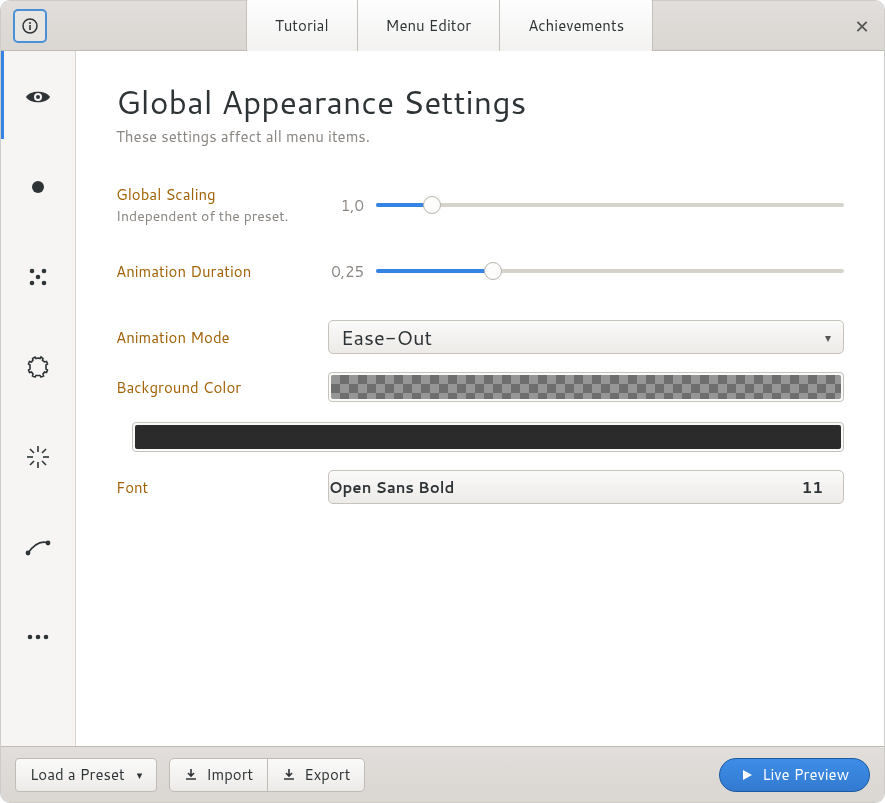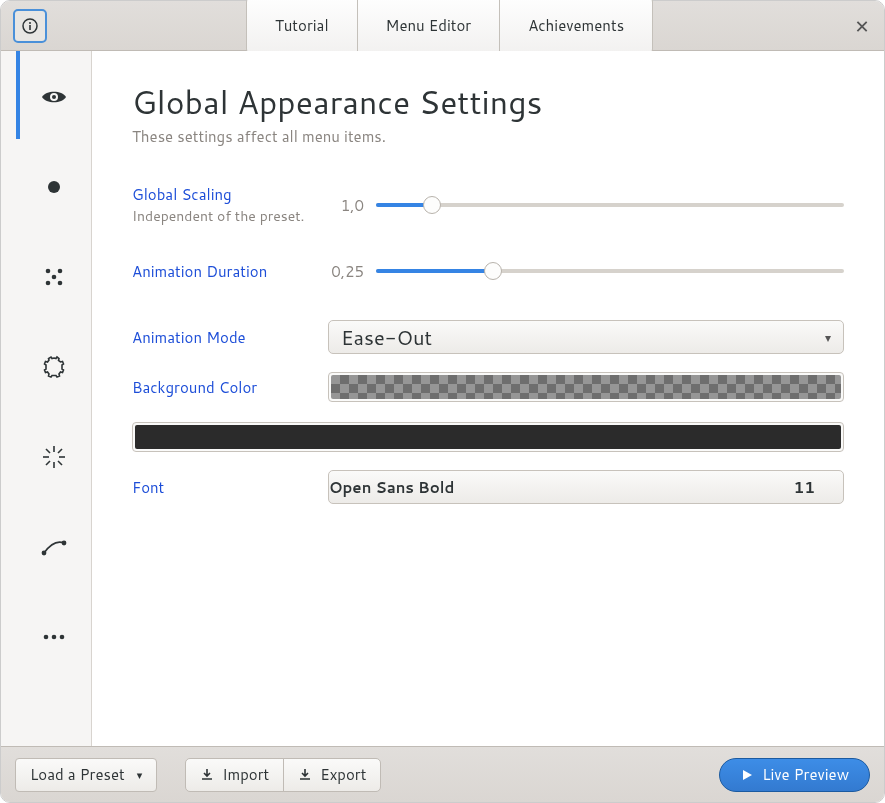--- a/index.html
+++ b/index.html
@@ -10,35 +10,35 @@
 .titlebar { height: 50px; display: flex; align-items: center; padding: 0 12px; background: linear-gradient(#e1dedb, #dad6d2); border-bottom: 1px solid #c0bbb5; border-radius: 9px 9px 0 0; }
 .info-btn { width: 34px; height: 34px; border: 2px solid #4a90d9; border-radius: 5px; background: #e8e6e3; display: flex; align-items: center; justify-content: center; cursor: pointer; }
 .info-btn svg { width: 16px; height: 16px; }
 .tabs-group { margin: 0 auto; display: flex; }
 .tab { padding: 17px 28px; background: linear-gradient(#fefefe,#f2f1f0); border: 1px solid #c4c0ba; margin-left: -1px; font-size: 15px; color: #2e3436; cursor: pointer; text-align: center; }
 .tab:first-child { border-radius: 5px 0 0 5px; margin-left: 0; }
 .tab:last-child { border-radius: 0 5px 5px 0; }
 .tab.active { background: #cecac5; box-shadow: inset 0 1px 2px rgba(0,0,0,0.1); }
 .close-btn { width: 20px; height: 20px; font-size: 18px; color: #555; cursor: pointer; display: flex; align-items: center; justify-content: center; }
 
-.body-row { flex: 1; display: flex; overflow: hidden; padding-left: 16px; }
+.body-row { flex: 1; display: flex; overflow: hidden; }
 .sidebar { width: 74px; background: #f6f5f4; display: flex; flex-direction: column; align-items: center; padding-top: 30px; gap: 58px; }
 .sidebar-item { width: 32px; height: 32px; display: flex; align-items: center; justify-content: center; color: #2e3436; cursor: pointer; }
 .sidebar-item.selected { position: relative; }
 .sidebar-indicator { position: absolute; left: -22px; top: -30px; width: 4px; height: 88px; background: #3584e4; }
 
 .content { flex: 1; background: #fff; border-left: 1px solid #d8d4cf; padding: 28px 40px 0 40px; overflow: auto; }
 .page-title { font-size: 32px; font-weight: 300; color: #2e3436; }
 .page-subtitle { font-size: 15px; color: #8a8580; margin-top: 2px; margin-bottom: 36px; }
 
 .row { display: flex; align-items: center; min-height: 44px; margin-bottom: 6px; }
 .label-col { width: 196px; }
-.label-main { font-size: 15px; color: #1d4ed8; }
+.label-main { font-size: 15px; color: #a16207; }
 .label-sub { font-size: 14px; color: #8a8580; margin-top: 1px; }
-.control-col { flex: 1; display: flex; align-items: center; gap: 12px; }
+.control-col { flex: 1; display: flex; align-items: center; gap: 12px; margin-left: 16px; }
 
 .slider-val { font-size: 15px; color: #8a8580; min-width: 36px; text-align: right; }
 .slider { flex: 1; height: 18px; position: relative; }
 .slider-track { position: absolute; left: 0; right: 0; top: 7px; height: 4px; background: #d6d2cc; border-radius: 2px; }
 .slider-fill { position: absolute; left: 0; top: 7px; height: 4px; background: #3584e4; border-radius: 2px; }
 .slider-thumb { position: absolute; top: 0; width: 18px; height: 18px; background: #fdfdfc; border: 1px solid #b8b3ac; border-radius: 50%; cursor: pointer; }
 
 .dropdown { flex: 1; height: 34px; background: linear-gradient(#fafaf9,#edebe8); border: 1px solid #c7c2bb; border-radius: 5px; display: flex; align-items: center; padding: 0 12px; font-size: 20px; color: #2e3436; cursor: pointer; position: relative; }
 .dropdown::after { content: "▾"; position: absolute; right: 12px; color: #555; font-size: 12px; }
 
@@ -48,28 +48,28 @@
   background-image:
     linear-gradient(45deg,#6e6e6e 25%,transparent 25%,transparent 75%,#6e6e6e 75%),
     linear-gradient(45deg,#6e6e6e 25%,transparent 25%,transparent 75%,#6e6e6e 75%);
   background-color:#969696;
   background-size: 18px 18px;
   background-position: 0 0, 9px 9px;
 }
 .solid-dark { background: #2b2b2b; }
 
 .font-btn { flex: 1; height: 34px; background: linear-gradient(#fafaf9,#edebe8); border: 1px solid #c7c2bb; border-radius: 5px; display: flex; align-items: center; justify-content: flex-start; position: relative; font-size: 15px; font-weight: 700; color: #2e3436; cursor: pointer; }
-.font-size { position: absolute; right: 28px; font-weight: 700; }
+.font-size { position: absolute; right: 20px; font-weight: 700; }
 
 .footer { height: 56px; border-top: 1px solid #c0bbb5; background: linear-gradient(#e1dedb,#dad6d2); border-radius: 0 0 9px 9px; display: flex; align-items: center; padding: 0 14px; gap: 12px; }
 .btn { height: 34px; padding: 0 14px; background: linear-gradient(#fafaf9,#edebe8); border: 1px solid #c0bbb5; border-radius: 4px; display: flex; align-items: center; gap: 8px; font-size: 15px; color: #2e3436; cursor: pointer; }
 .btn.dropdown-btn::after { content: "▾"; font-size: 11px; margin-left: 4px; }
 .btn-group { display: flex; }
 .btn-group .btn { border-radius: 0; margin-left: -1px; }
-.btn-group .btn:first-child { border-radius: 5px 0 0 5px; margin-left: 16px; }
+.btn-group .btn:first-child { border-radius: 5px 0 0 5px; margin-left: 0; }
 .btn-group .btn:last-child { border-radius: 0 5px 5px 0; }
 .btn.primary { margin-left: auto; background: linear-gradient(#3d8de7,#337ad0); border: 1px solid #1b5aa0; color: #fff; border-radius: 17px; padding: 0 20px; font-weight: 500; }
 .icon-sm { width: 14px; height: 14px; }
 </style>
 </head>
 <body>
 
 <div class="window">
 
   <div class="titlebar">

